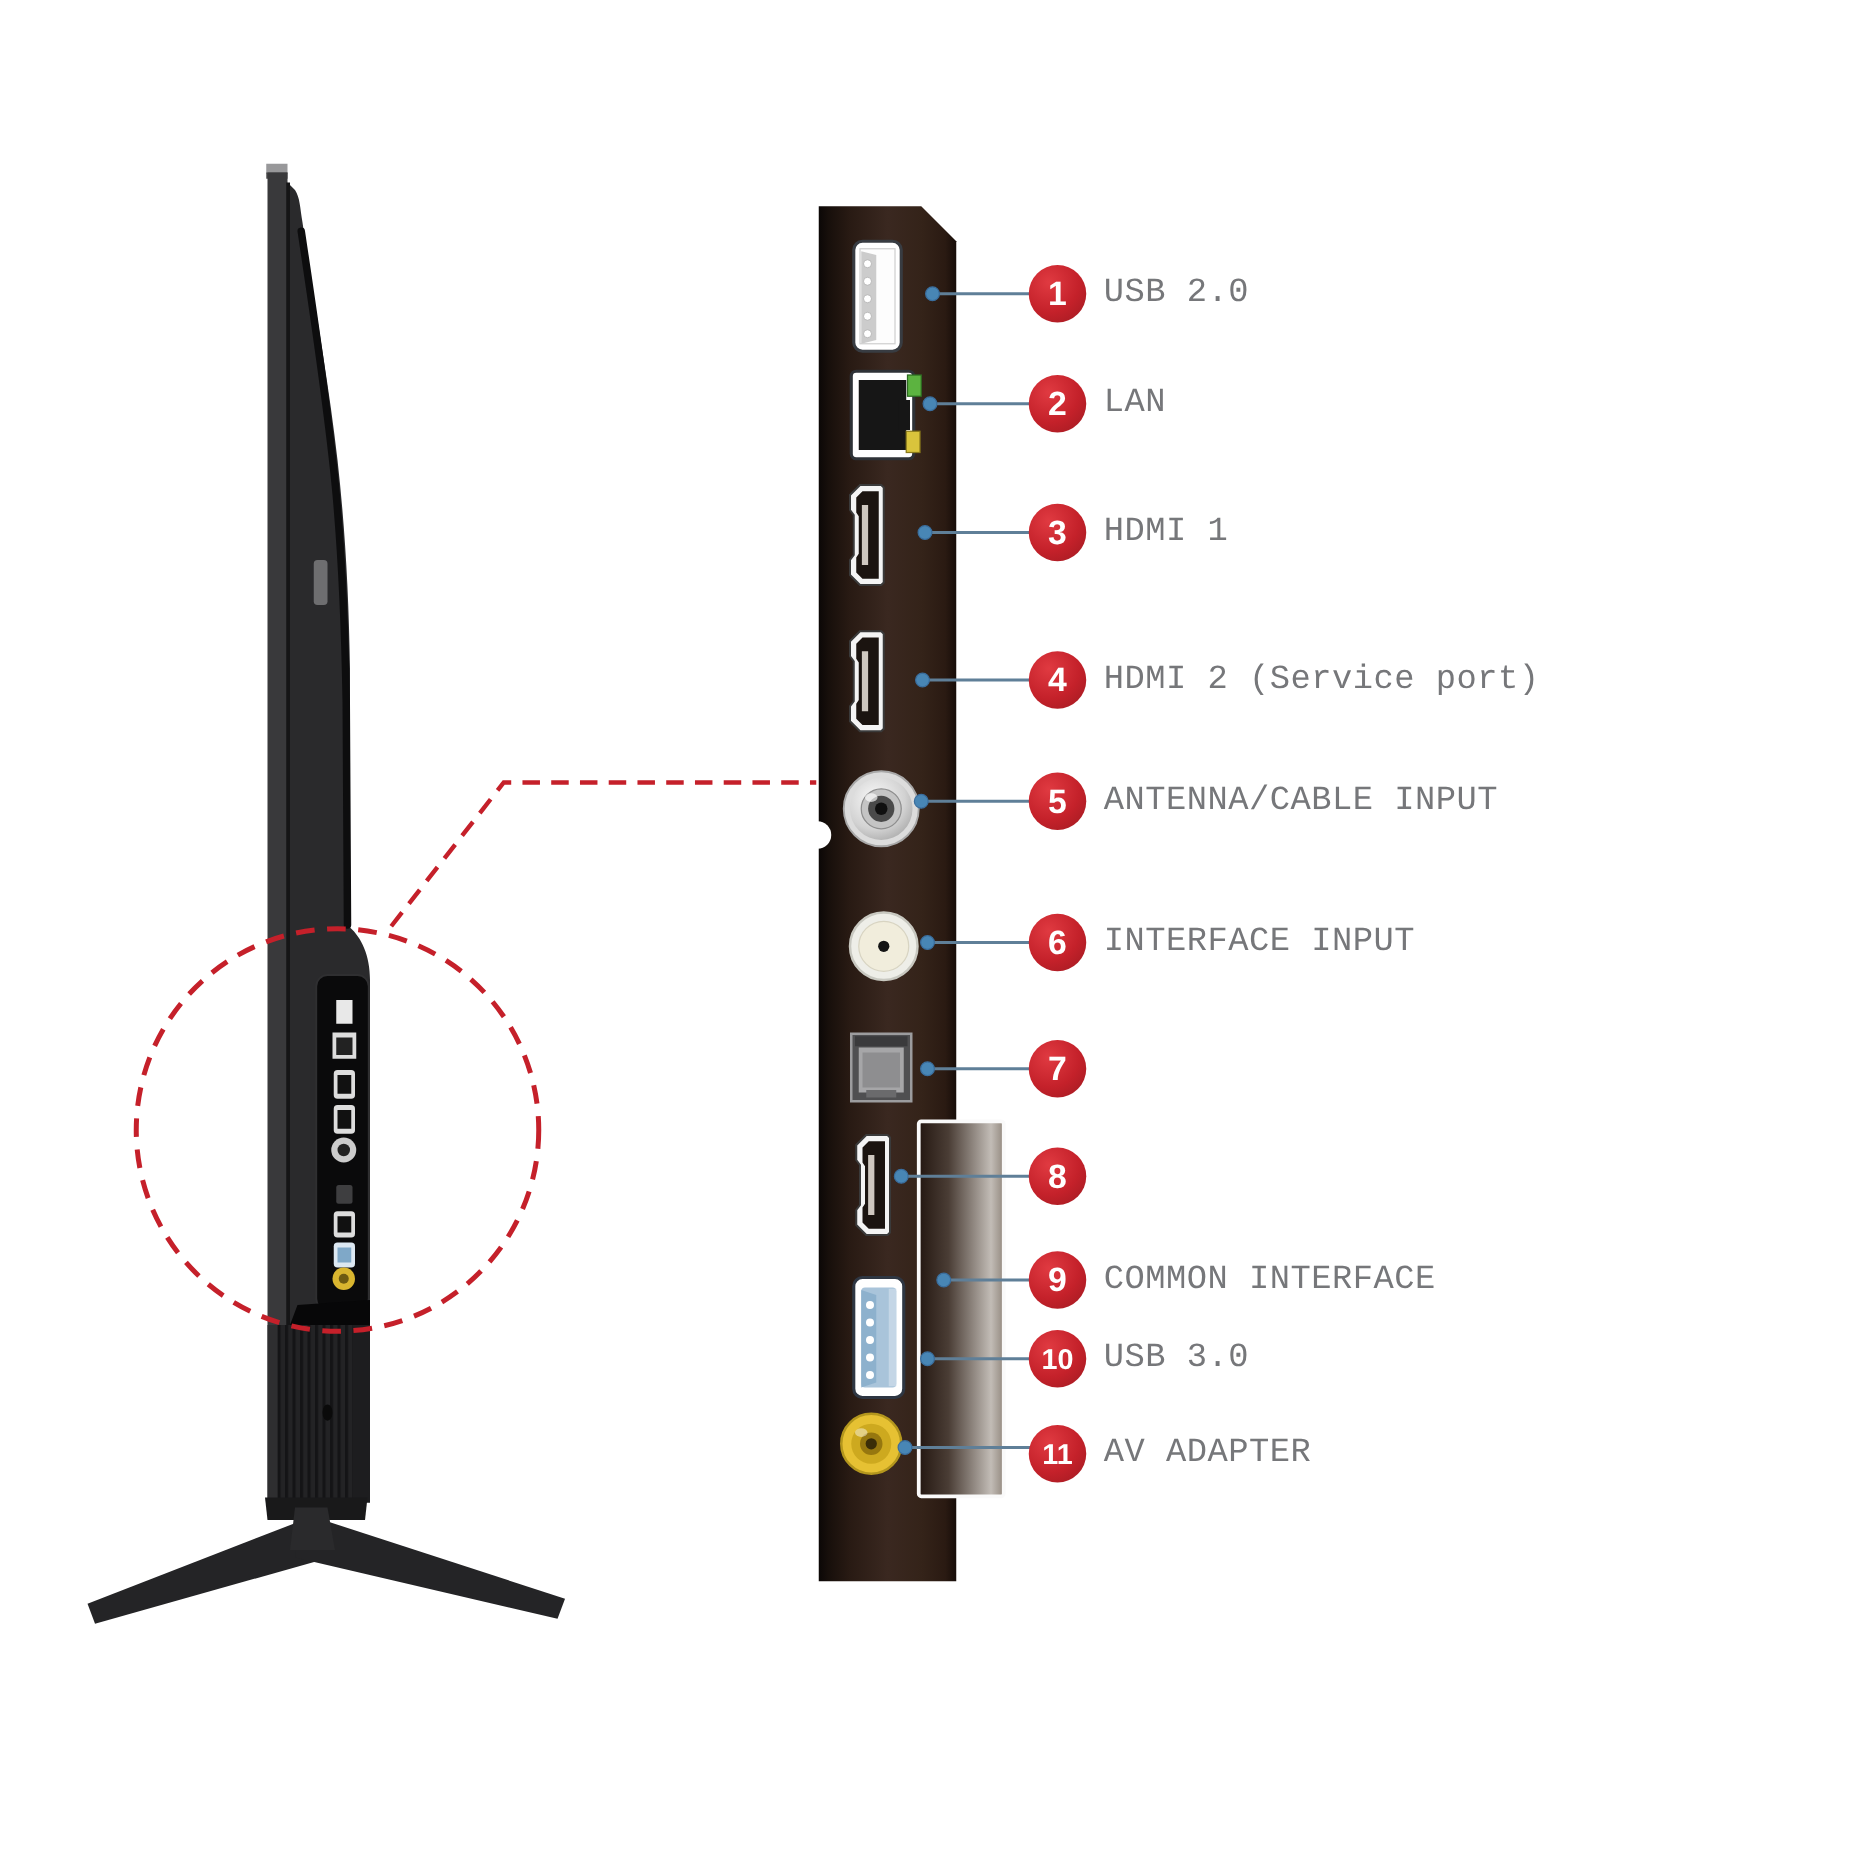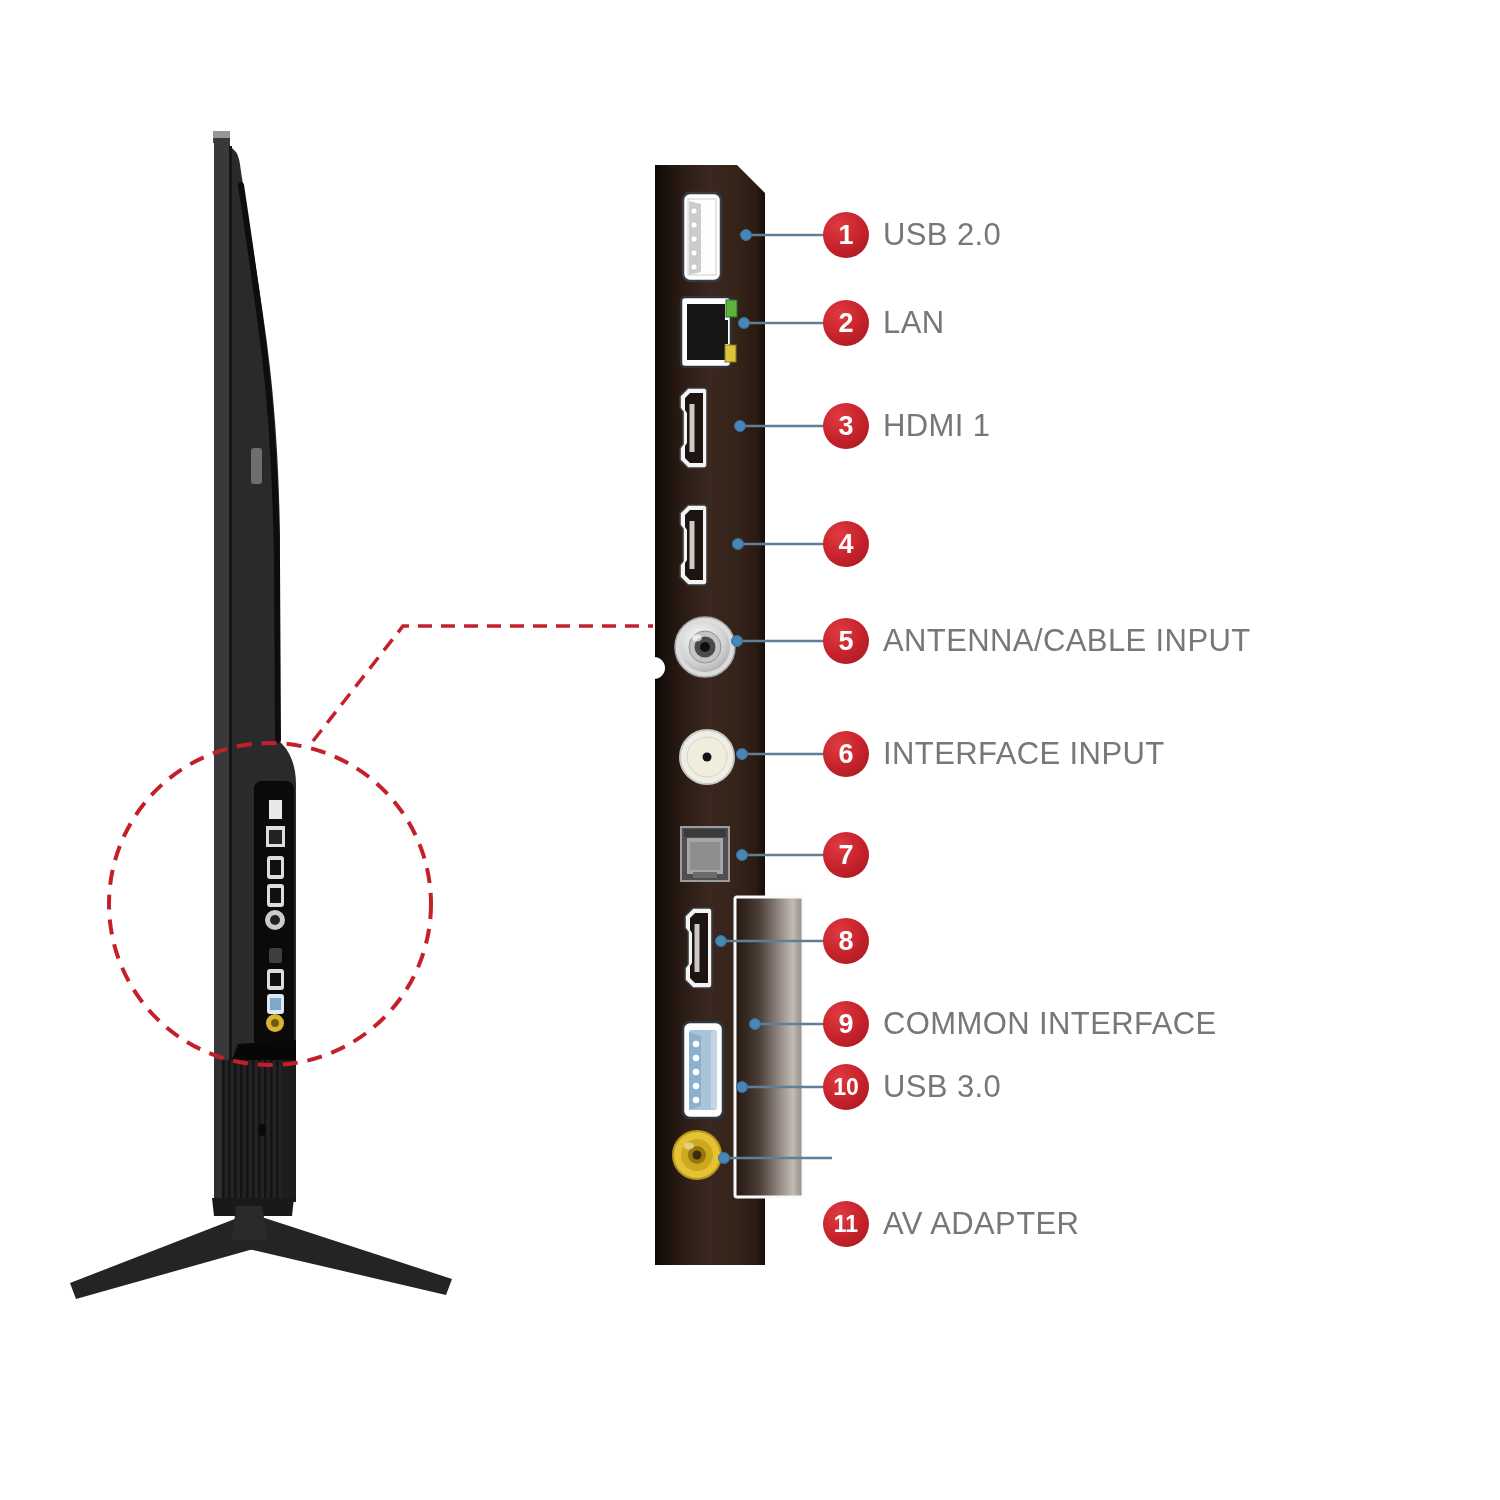--- a/index.html
+++ b/index.html
@@ -27,25 +27,26 @@
     font-weight:bold;
     font-size:27px;
     display:flex;
     align-items:center;
     justify-content:center;
     flex:0 0 auto;
   }
   .callout-row:nth-child(10) .callout-badge,
   .callout-row:nth-child(11) .callout-badge{font-size:23px;}
   .callout-label{
-    font-size:31px;
+    font-size:27px;
     color:#76777a;
     letter-spacing:0.4px;
     white-space:nowrap;
     line-height:46px;
+    font-family:Liberation Mono, monospace;
   }
 </style>
 </head>
 <body>
 
 <div id="stage">
 
   <svg id="diagram-svg" width="1500" height="1500" viewBox="0 0 1500 1500" xmlns="http://www.w3.org/2000/svg">
     <defs>
       <linearGradient id="panelGrad" x1="0" y1="0" x2="1" y2="0">
@@ -245,20 +246,21 @@
     <div class="callout-row" style="top:300px">
       <span class="callout-badge">2</span>
       <span class="callout-label">LAN</span>
     </div>
     <div class="callout-row" style="top:403px">
       <span class="callout-badge">3</span>
       <span class="callout-label">HDMI 1</span>
     </div>
     <div class="callout-row" style="top:521px">
       <span class="callout-badge">4</span>
+      <span class="callout-label">HDMI 2 (Service port)</span>
     </div>
     <div class="callout-row" style="top:618px">
       <span class="callout-badge">5</span>
       <span class="callout-label">ANTENNA/CABLE INPUT</span>
     </div>
     <div class="callout-row" style="top:731px">
       <span class="callout-badge">6</span>
       <span class="callout-label">INTERFACE INPUT</span>
     </div>
     <div class="callout-row" style="top:832px">
@@ -268,18 +270,18 @@
       <span class="callout-badge">8</span>
     </div>
     <div class="callout-row" style="top:1001px">
       <span class="callout-badge">9</span>
       <span class="callout-label">COMMON INTERFACE</span>
     </div>
     <div class="callout-row" style="top:1064px">
       <span class="callout-badge">10</span>
       <span class="callout-label">USB 3.0</span>
     </div>
-    <div class="callout-row" style="top:1201px">
+    <div class="callout-row" style="top:1140px">
       <span class="callout-badge">11</span>
       <span class="callout-label">AV ADAPTER</span>
     </div>
   </div>
 </div>
 
 </body></html>

